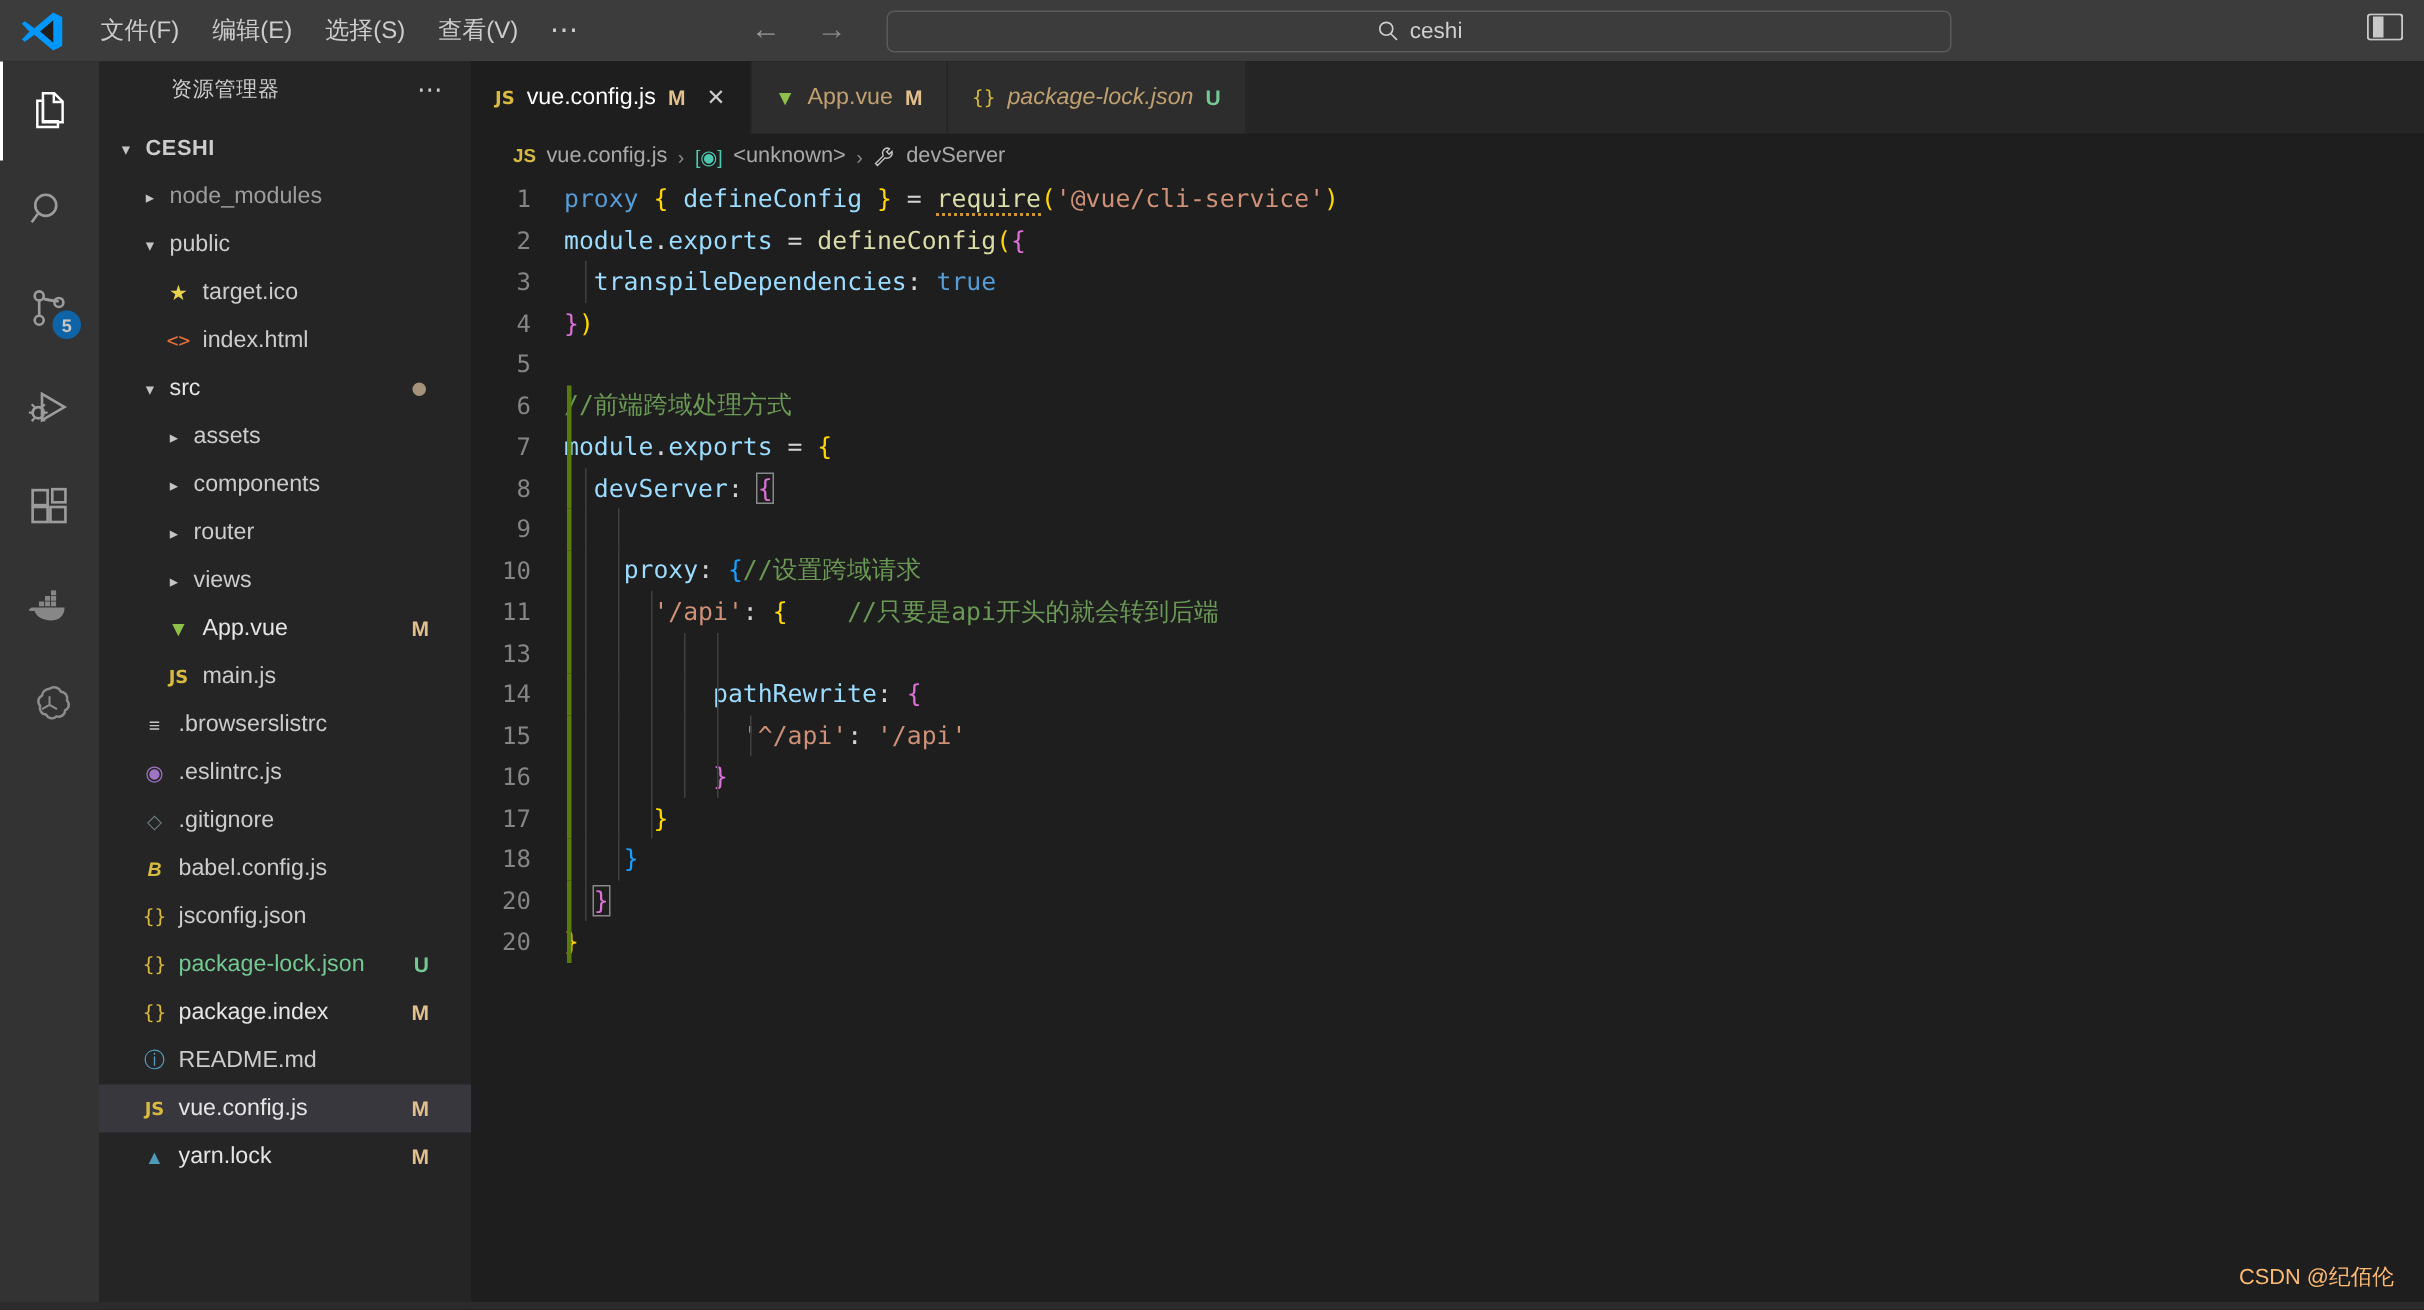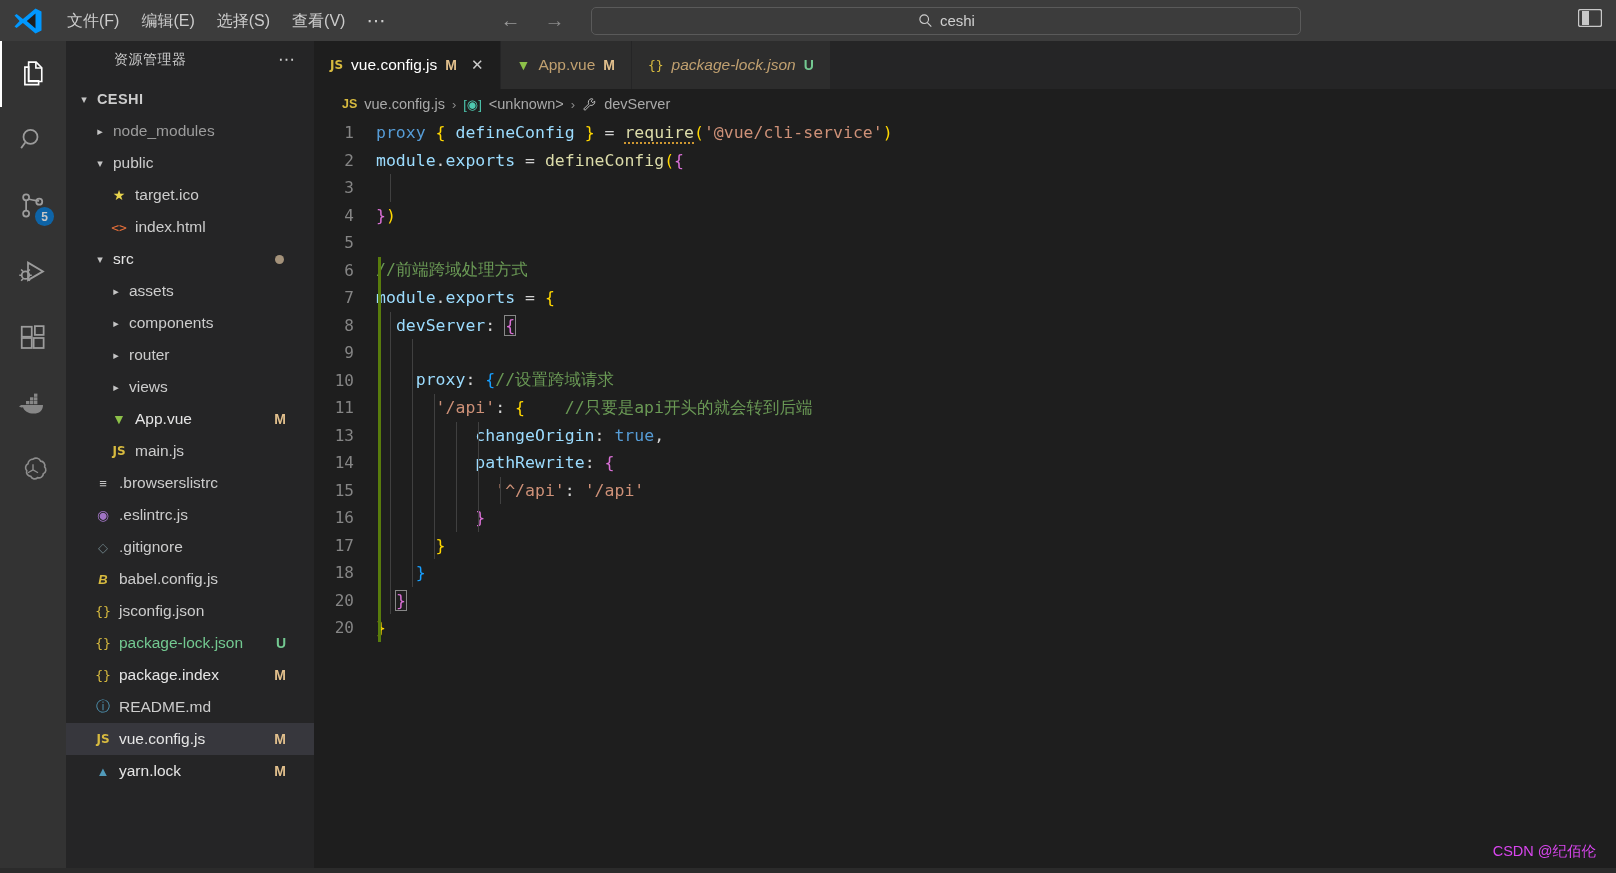--- a/index.html
+++ b/index.html
@@ -137,21 +137,21 @@
   .b3 { color:#179fff; }
   .k-plain { color:#d4d4d4; }
   .squiggle { border-bottom: 2px dotted #cd9731; margin-top: 48px; }
   .link-underline { border-bottom:1px solid #ce9178; }
   .bracket-box { outline:1px solid #888888; }
 
   .vline { position:absolute; top:0; width:1px; height:27.5px; background:#404040; }
 
   #watermark {
     position:absolute; right:20px; bottom:12px;
-    font-size:14.5px; color:#d946ef; font-family:"Liberation Sans", sans-serif;
+    font-size:14.5px; color:#fdba74; font-family:"Liberation Sans", sans-serif;
   }
   #bottom-strip {
     position:absolute; left:0; bottom:0; width:1616px; height:5px; background:#2b2b2b;
   }
 </style>
 </head>
 <body>
 
 <div id="titlebar">
   <div id="vscode-logo">
@@ -424,20 +424,21 @@
       <div class="cline">
         <span class="lnum">1</span>
         <span class="ctext"><span class="k-kw">proxy</span> <span class="b1">{</span> <span class="k-var">defineConfig</span> <span class="b1">}</span> <span class="k-plain">=</span> <span class="k-fn"><span class="squiggle">require</span></span><span class="b1">(</span><span class="k-str">'@vue/cli-service'</span><span class="b1">)</span></span>
       </div>
       <div class="cline">
         <span class="lnum">2</span>
         <span class="ctext"><span class="k-var">module</span><span class="k-plain">.</span><span class="k-prop">exports</span> <span class="k-plain">=</span> <span class="k-fn">defineConfig</span><span class="b1">(</span><span class="b2">{</span></span>
       </div>
       <div class="cline">
         <span class="lnum">3</span>
+        <span class="ctext">  <span class="k-prop">transpileDependencies</span><span class="k-plain">:</span> <span class="k-kw">true</span></span>
         <span class="vline" style="left: 76px;"></span>
       </div>
       <div class="cline">
         <span class="lnum">4</span>
         <span class="ctext"><span class="b2">}</span><span class="b1">)</span></span>
       </div>
       <div class="cline">
         <span class="lnum">5</span>
         <span class="ctext"></span>
       </div>
@@ -474,21 +475,20 @@
         <span class="lnum">11</span>
         <span class="gutter-mark"></span>
         <span class="ctext">      <span class="k-str">'/api'</span><span class="k-plain">:</span> <span class="b1">{</span>    <span class="k-com">//只要是api开头的就会转到后端</span></span>
         <span class="vline" style="left: 76px;"></span>
         <span class="vline" style="left: 98px;"></span>
         <span class="vline" style="left: 120px;"></span>
       </div>
       <div class="cline">
         <span class="lnum">13</span>
         <span class="gutter-mark"></span>
-        <span class="ctext">          <span class="k-prop">changeOrigin</span><span class="k-plain">:</span> <span class="k-kw">true</span><span class="k-plain">,</span></span>
         <span class="vline" style="left: 76px;"></span>
         <span class="vline" style="left: 98px;"></span>
         <span class="vline" style="left: 120px;"></span>
         <span class="vline" style="left: 142px;"></span>
         <span class="vline" style="left: 164px;"></span>
       </div>
       <div class="cline">
         <span class="lnum">14</span>
         <span class="gutter-mark"></span>
         <span class="ctext">          <span class="k-prop">pathRewrite</span><span class="k-plain">:</span> <span class="b2">{</span></span>

